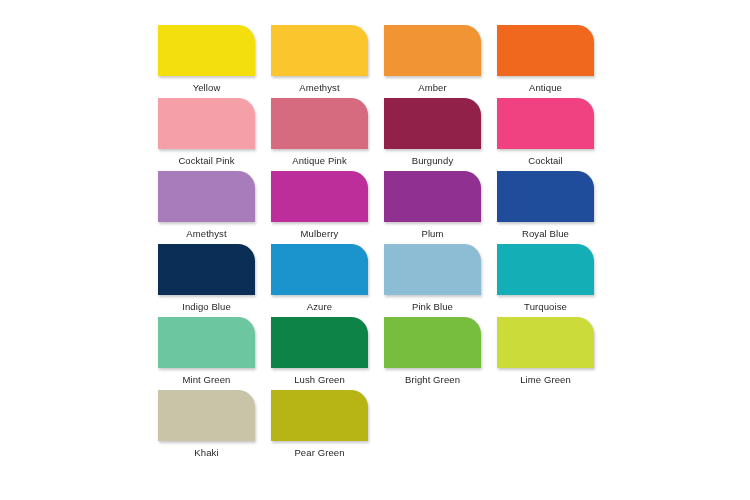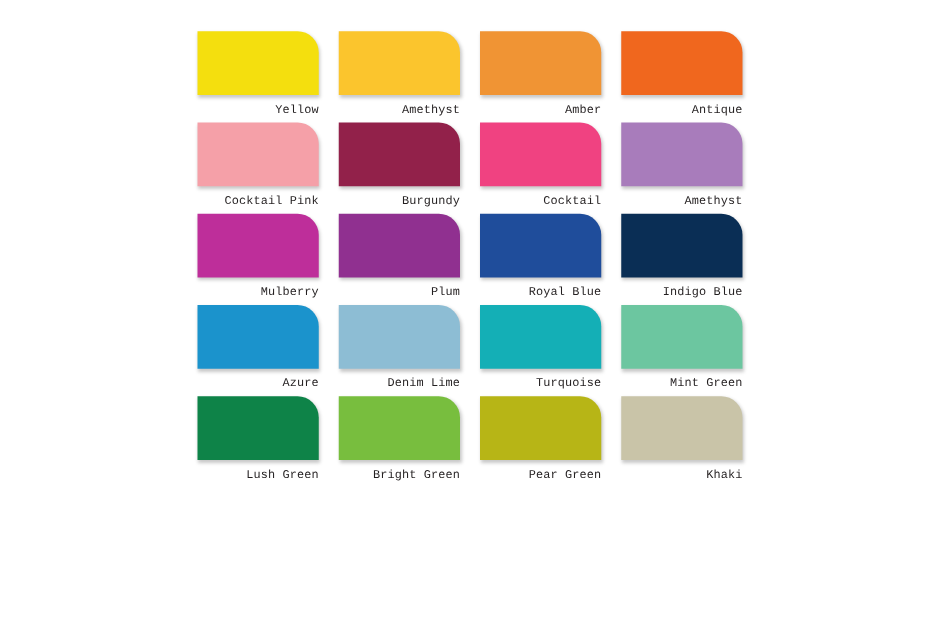--- a/index.html
+++ b/index.html
@@ -48,22 +48,22 @@
     border-bottom-left-radius: 0;
     border-bottom-right-radius: 0;
     box-shadow: 1px 2px 3px rgba(0, 0, 0, 0.22);
     box-sizing: border-box;
   }
 
   .swatch-label {
     display: block;
     width: 97px;
     margin-top: 6px;
-    text-align: right;
-    font-family: Liberation Mono, monospace;
+    text-align: center;
+    font-family: Liberation Sans, sans-serif;
     font-size: 9.5px;
     line-height: 12px;
     color: #231f20;
     white-space: nowrap;
     letter-spacing: 0.1px;
   }
 </style>
 </head>
 <body>
 
@@ -81,20 +81,24 @@
         <div class="swatch-chip" style="background-color: rgb(240, 148, 52);"></div>
         <span class="swatch-label">Amber</span>
       </div>
       <div class="swatch-cell">
         <div class="swatch-chip" style="background-color: rgb(240, 103, 30);"></div>
         <span class="swatch-label">Antique</span>
       </div>
       <div class="swatch-cell">
         <div class="swatch-chip" style="background-color: rgb(245, 160, 168);"></div>
         <span class="swatch-label">Cocktail Pink</span>
+      </div>
+      <div class="swatch-cell">
+        <div class="swatch-chip" style="background-color: rgb(214, 106, 126);"></div>
+        <span class="swatch-label">Antique Pink</span>
       </div>
       <div class="swatch-cell">
         <div class="swatch-chip" style="background-color: rgb(146, 33, 74);"></div>
         <span class="swatch-label">Burgundy</span>
       </div>
       <div class="swatch-cell">
         <div class="swatch-chip" style="background-color: rgb(240, 66, 129);"></div>
         <span class="swatch-label">Cocktail</span>
       </div>
       <div class="swatch-cell">
@@ -116,40 +120,44 @@
       <div class="swatch-cell">
         <div class="swatch-chip" style="background-color: rgb(10, 46, 85);"></div>
         <span class="swatch-label">Indigo Blue</span>
       </div>
       <div class="swatch-cell">
         <div class="swatch-chip" style="background-color: rgb(27, 147, 204);"></div>
         <span class="swatch-label">Azure</span>
       </div>
       <div class="swatch-cell">
         <div class="swatch-chip" style="background-color: rgb(141, 189, 212);"></div>
-        <span class="swatch-label">Denim Lime</span>
+        <span class="swatch-label">Pink Blue</span>
       </div>
       <div class="swatch-cell">
         <div class="swatch-chip" style="background-color: rgb(20, 175, 182);"></div>
         <span class="swatch-label">Turquoise</span>
       </div>
       <div class="swatch-cell">
         <div class="swatch-chip" style="background-color: rgb(108, 198, 160);"></div>
         <span class="swatch-label">Mint Green</span>
       </div>
       <div class="swatch-cell">
         <div class="swatch-chip" style="background-color: rgb(14, 131, 72);"></div>
         <span class="swatch-label">Lush Green</span>
       </div>
       <div class="swatch-cell">
         <div class="swatch-chip" style="background-color: rgb(120, 190, 62);"></div>
         <span class="swatch-label">Bright Green</span>
       </div>
       <div class="swatch-cell">
-        <div class="swatch-chip" style="background-color: rgb(183, 181, 22);"></div>
-        <span class="swatch-label">Pear Green</span>
+        <div class="swatch-chip" style="background-color: rgb(203, 219, 58);"></div>
+        <span class="swatch-label">Lime Green</span>
       </div>
       <div class="swatch-cell">
         <div class="swatch-chip" style="background-color: rgb(201, 196, 168);"></div>
         <span class="swatch-label">Khaki</span>
       </div>
+      <div class="swatch-cell">
+        <div class="swatch-chip" style="background-color: rgb(183, 181, 22);"></div>
+        <span class="swatch-label">Pear Green</span>
+      </div>
     </div>
 </div>
 
 </body></html>

